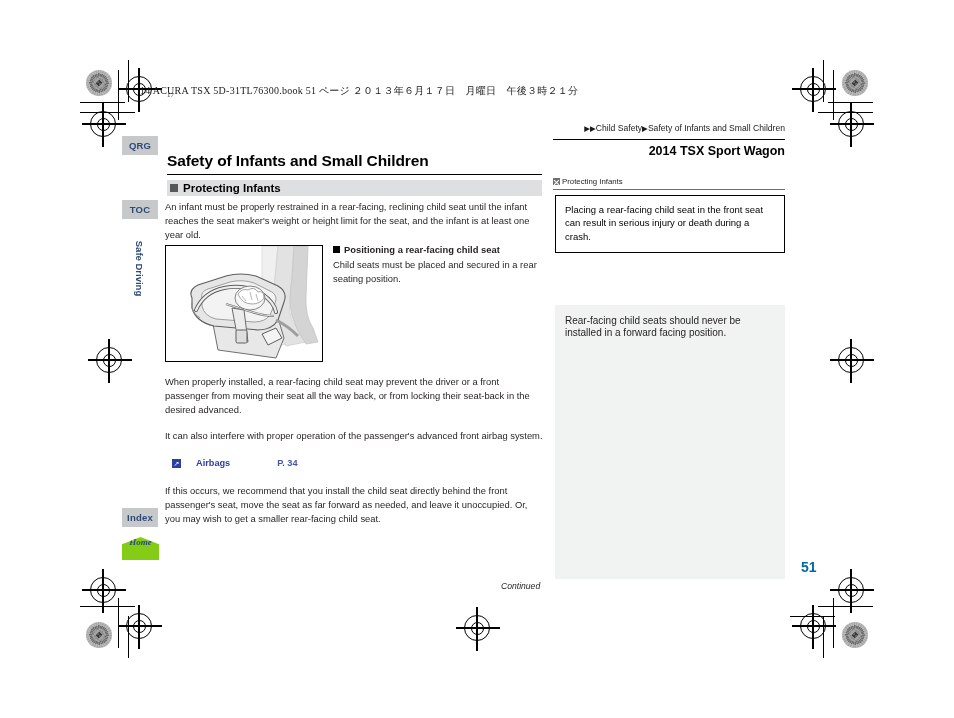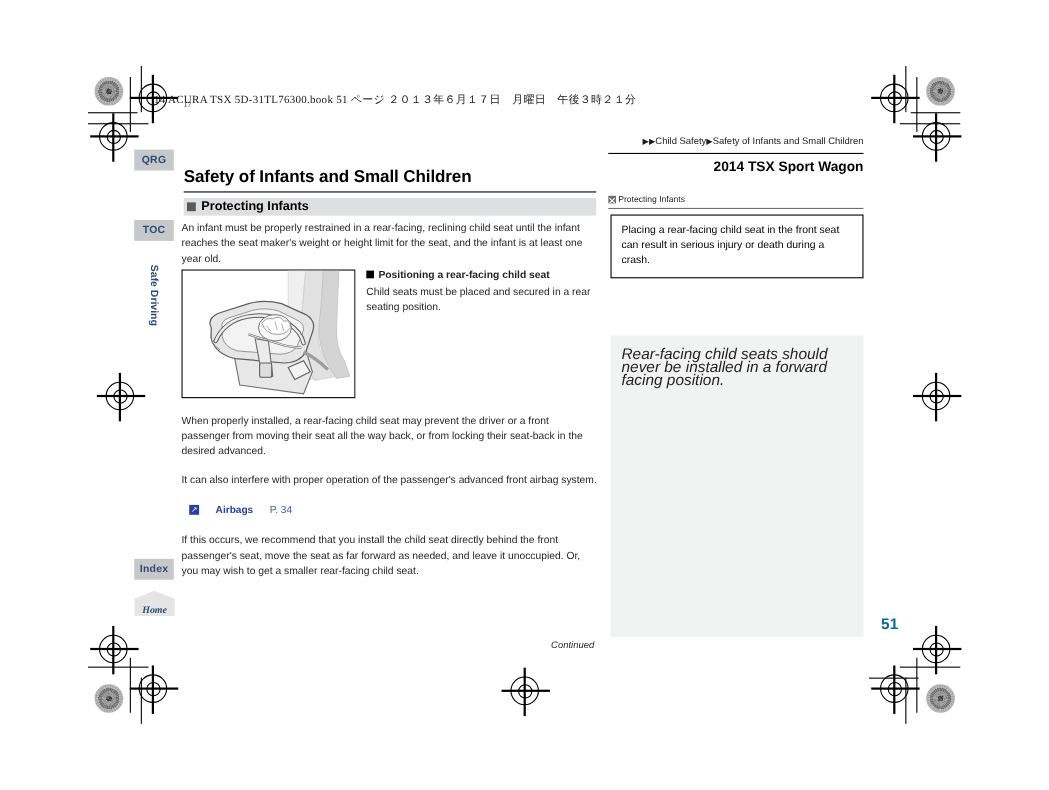--- a/index.html
+++ b/index.html
@@ -116,26 +116,26 @@
     font-weight: bold;
     color: #2c4a78;
   }
 
   .tab-home {
     position: absolute;
     left: 122px;
     top: 537px;
     width: 37px;
     height: 23px;
-    background: #e5e5e5;
+    background: #84cc16;
     clip-path: polygon(0% 32%, 50% 0%, 100% 32%, 100% 100%, 0% 100%);
     display: flex;
-    align-items: flex-end;
+    align-items: flex-start;
     justify-content: center;
-    padding-bottom: 1px;
+    padding-bottom: 12px;
     box-sizing: border-box;
   }
   .tab-home span {
     font-family: "Liberation Serif", serif;
     font-style: italic;
     font-weight: bold;
     font-size: 9px;
     color: #2c4a78;
   }
 
@@ -238,21 +238,21 @@
     background: #2b3fa0;
     display: inline-flex;
     align-items: center;
     justify-content: center;
     color: #fff;
     font-size: 7px;
     line-height: 1;
     flex: none;
   }
   .link-target { color: #2b3fa0; font-weight: bold; }
-  .link-page { color: #4457a8; font-weight: normal; }
+  .link-page { color: #4457a8; font-weight: bold; margin-left: 32px; }
 
   
   .figure {
     position: absolute;
     left: 165px;
     top: 245px;
     width: 158px;
     height: 117px;
     border: 1px solid #000;
     box-sizing: border-box;
@@ -355,24 +355,23 @@
   .side-panel {
     position: absolute;
     left: 555px;
     top: 305px;
     width: 230px;
     height: 274px;
     background: #f1f2f2;
   }
   .side-panel p {
     margin: 0;
-    font-size: 14px;
+    font-size: 10px;
     line-height: 12.2px;
     color: #231f20;
-    font-style: italic;
   }
   .side-panel .inner {
     padding: 10px 10px 0 10px;
   }
   .side-panel p + p { margin-top: 11px; }
 
   
   .continued {
     position: absolute;
     left: 501px;

